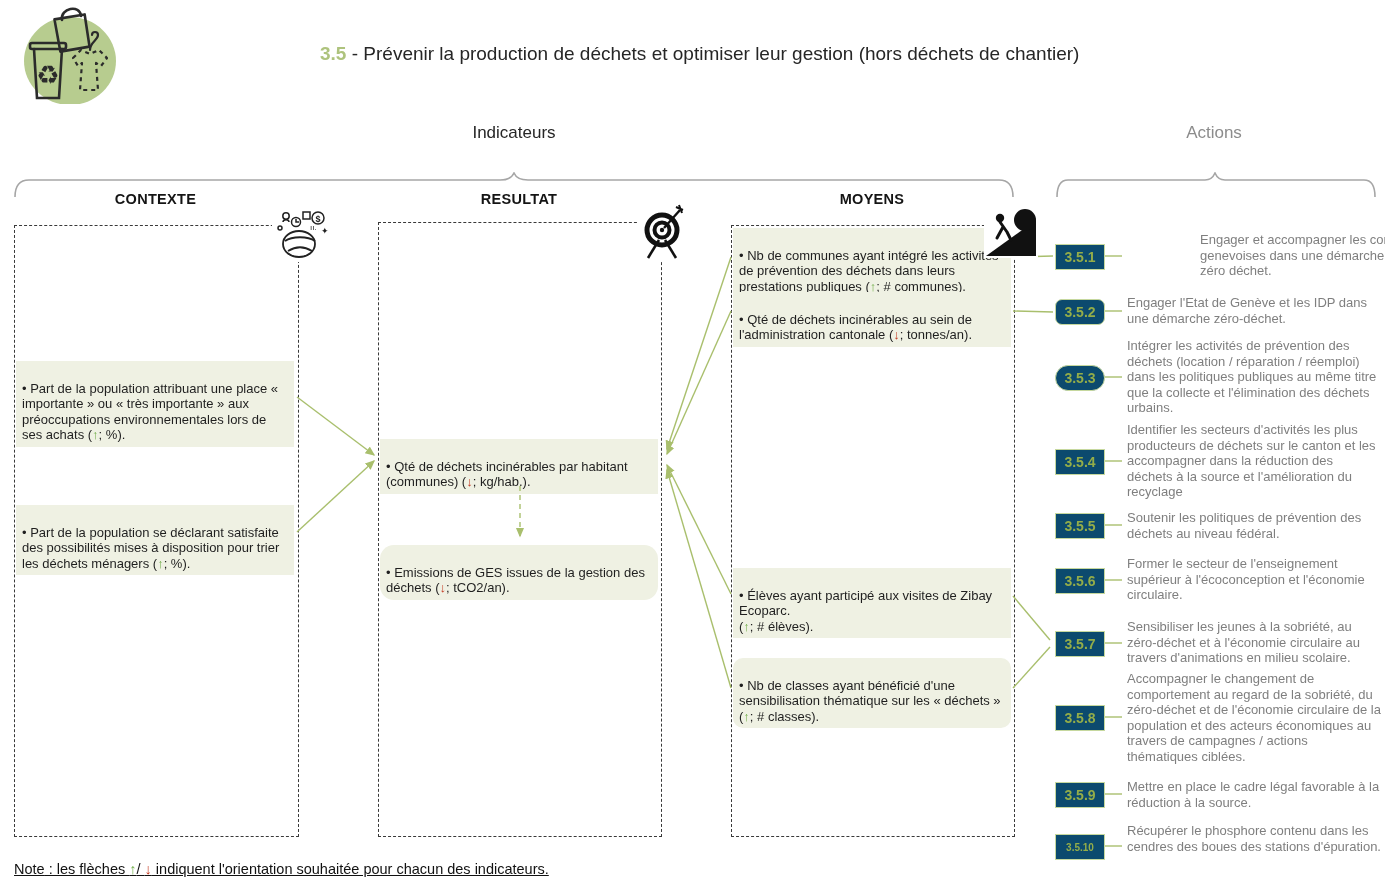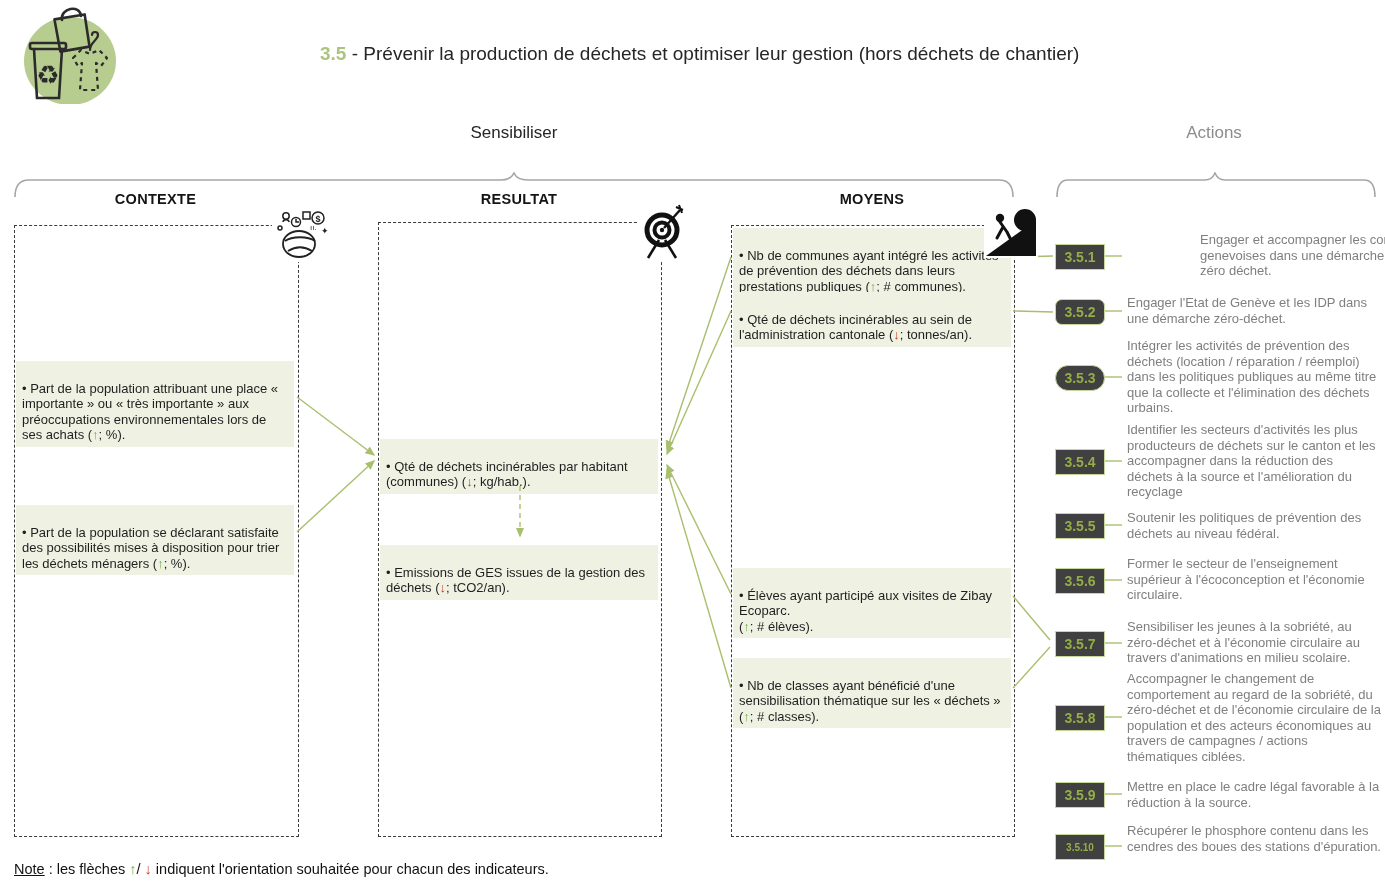--- a/index.html
+++ b/index.html
@@ -9,24 +9,24 @@
   .title-line{font-size:19px;font-weight:500;color:#262626;white-space:nowrap;}
   .title-code{font-weight:bold;color:#aec37d;}
   .group-label{font-size:17px;color:#262626;text-align:center;}
   .group-label.gray{color:#8c8c8c;}
   .col-label{font-size:14.5px;font-weight:600;letter-spacing:.3px;color:#141414;text-align:center;}
   .dashed-box{border:1.6px dashed #3a3a3a;background:transparent;z-index:0;}
   .ind-item{background:#eff1e3;font-size:13px;line-height:15.5px;padding:4px 6px;color:#1f1f1f;white-space:pre-line;z-index:1;}
   .arr{font-weight:bold;}
   .arr.up{color:#6fad47;}
   .arr.down{color:#c43a22;}
-  .badge{width:48px;height:24px;background:#404040;border:1.6px solid #c6d89e;color:#94ad49;font-weight:bold;font-size:14px;display:flex;align-items:center;justify-content:center;z-index:3;}
+  .badge{width:48px;height:24px;background:#0c4a6e;border:1.6px solid #c6d89e;color:#94ad49;font-weight:bold;font-size:14px;display:flex;align-items:center;justify-content:center;z-index:3;}
   .badge.small{font-size:10px;}
   .action-text{width:254px;font-size:13px;line-height:15.5px;color:#7f7f7f;z-index:3;}
-  .note-line{font-size:14.5px;color:#111;}
+  .note-line{font-size:14.5px;color:#111;text-decoration:underline;}
   .note-label{text-decoration:underline;}
   svg.overlay{position:absolute;left:0;top:0;z-index:2;pointer-events:none;}
   .iconbox{z-index:4;}
 </style>
 </head>
 <body>
 
 <div class="canvas">
 
   <div class="abs iconbox" style="left:18px;top:6px;width:100px;height:98px;">
@@ -45,21 +45,21 @@
         <path d="M55,52 L63,44 L72,48 L81,44 L89,52 L83,60 L78,57 L80,84 L62,84 L64,57 L60,60 Z"></path>
       </g>
       <path d="M72,44 C72,36 80,34 80,29 C80,25 74,25 74,29" fill="none" stroke="#2b2b2b" stroke-width="2.2" stroke-linecap="round"></path>
     </svg>
   </div>
 
   <div class="abs title-line" style="left:320px;top:43px;">
     <span class="title-code">3.5</span><span> - </span><span>Prévenir la production de déchets et optimiser leur gestion (hors déchets de chantier)</span>
   </div>
 
-  <div class="abs group-label" style="left:414px;top:123px;width:200px;">Sensibiliser</div>
+  <div class="abs group-label" style="left:414px;top:123px;width:200px;">Indicateurs</div>
   <div class="abs group-label gray" style="left:1114px;top:123px;width:200px;">Actions</div>
 
   <svg class="abs" style="left:14px;top:172px;" width="1000" height="27">
     <path d="M1,25 Q1,8 15,8 L486,8 Q497,8 500,1 Q503,8 514,8 L985,8 Q999,8 999,25" fill="none" stroke="#a6a6a6" stroke-width="1.6"></path>
   </svg>
   <svg class="abs" style="left:1056px;top:172px;" width="321" height="27">
     <path d="M1,25 Q1,8 12,8 L149,8 Q156,8 159,1 Q162,8 169,8 L308,8 Q319,8 319,25" fill="none" stroke="#a6a6a6" stroke-width="1.6"></path>
   </svg>
 
   <div class="abs col-label" style="left:14px;top:191px;width:283px;">CONTEXTE</div>
@@ -73,35 +73,35 @@
   <div class="abs ind-item" style="left:16px;top:361px;width:266px;">
     <span>• Part de la population attribuant une place « importante » ou « très importante » aux préoccupations environnementales  lors de ses achats (</span><span class="arr up">↑</span><span>; %).</span>
   </div>
   <div class="abs ind-item" style="left:16px;top:505px;width:266px;">
     <span>• Part de la population se déclarant satisfaite des possibilités mises à disposition pour trier les déchets ménagers (</span><span class="arr up">↑</span><span>; %).</span>
   </div>
 
   <div class="abs ind-item" style="left:380px;top:439px;width:266px;">
     <span>• Qté de déchets incinérables par habitant (communes) (</span><span class="arr down">↓</span><span>; kg/hab.).</span>
   </div>
-  <div class="abs ind-item" style="left:380px;top:545px;width:266px;">
+  <div class="abs ind-item" style="left:380px;top:545px;width:266px;border-radius:14px;">
     <span>• Emissions de GES issues de la gestion des déchets (</span><span class="arr down">↓</span><span>; tCO2/an).</span>
   </div>
 
   <div class="abs ind-item" style="left:733px;top:228px;width:266px;">
     <span>• Nb de communes ayant intégré les activités de prévention des déchets dans leurs prestations publiques (</span><span class="arr up">↑</span><span>; # communes).</span>
   </div>
   <div class="abs ind-item" style="left:733px;top:292px;width:266px;">
     <span>• Qté de déchets incinérables au sein de l'administration cantonale (</span><span class="arr down">↓</span><span>; tonnes/an).</span>
   </div>
   <div class="abs ind-item" style="left:733px;top:568px;width:266px;">
     <span>• Élèves ayant participé aux visites de Zibay Ecoparc.
 (</span><span class="arr up">↑</span><span>; # élèves).</span>
   </div>
-  <div class="abs ind-item" style="left:733px;top:658px;width:266px;">
+  <div class="abs ind-item" style="left:733px;top:658px;width:266px;border-radius:10px;">
     <span>• Nb de classes ayant bénéficié d'une sensibilisation thématique sur les « déchets » (</span><span class="arr up">↑</span><span>; # classes).</span>
   </div>
 
   <svg class="overlay" width="1385" height="891">
     <defs>
       <marker id="ah" markerWidth="8" markerHeight="8" refX="6" refY="3" orient="auto">
         <path d="M0,0 L7,3 L0,6 Z" fill="#a9bf6d"></path>
       </marker>
     </defs>
     <g stroke="#a9bf6d" stroke-width="1.4" fill="none">

